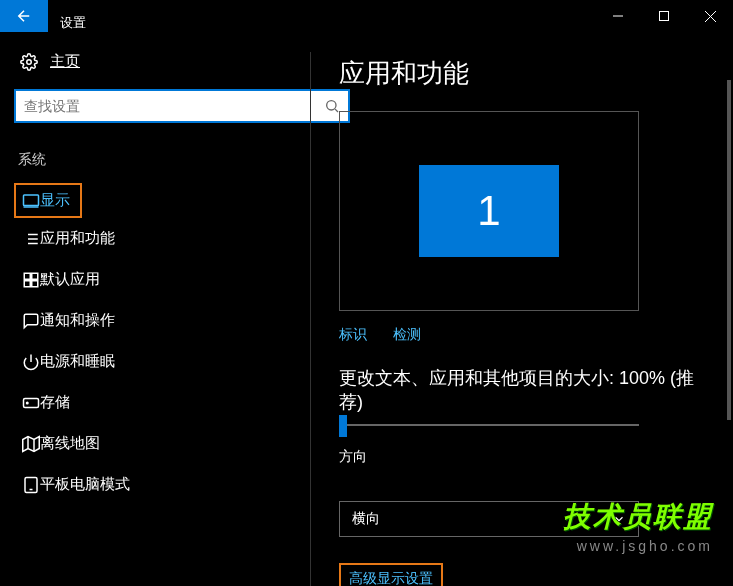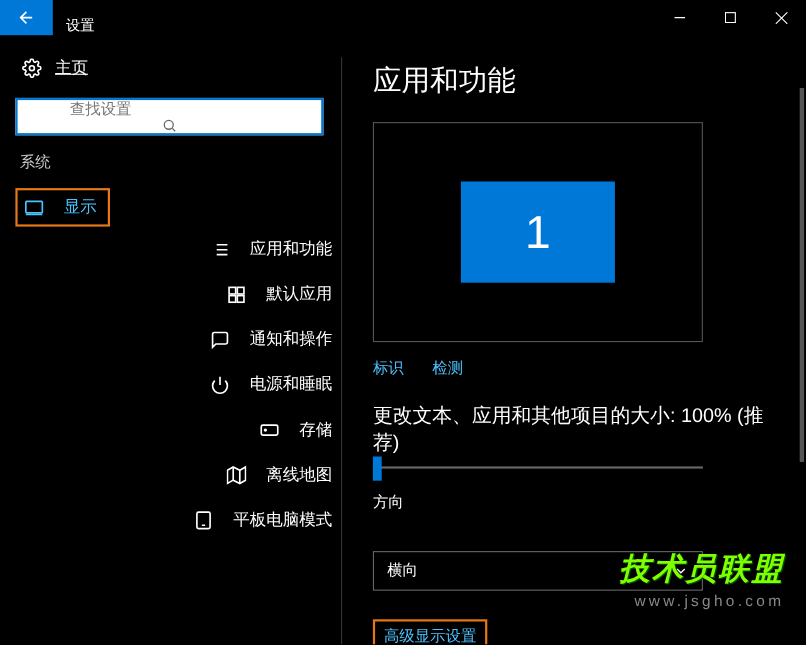--- a/index.html
+++ b/index.html
@@ -11,27 +11,27 @@
 .win-controls { margin-left: auto; display: flex; }
 .win-btn { width: 46px; height: 32px; display: flex; align-items: center; justify-content: center; color: #fff; font-size: 11px; }
 
 .body { display: flex; height: calc(100% - 32px); }
 
 .sidebar { width: 310px; padding: 20px 0 0 14px; }
 .home { display: flex; align-items: center; gap: 12px; margin-bottom: 18px; padding-left: 6px; text-decoration: underline; }
 .home .gear { width: 18px; height: 18px; }
 .home span { font-size: 15px; }
 
-.search-wrap { width: 280px; height: 34px; border: 2px solid #0078d7; background: #fff; display: flex; align-items: center; padding: 0 8px; margin-bottom: 16px; flex-direction: column; }
+.search-wrap { width: 336px; height: 34px; border: 2px solid #0078d7; background: #fff; display: flex; align-items: center; padding: 0 8px; margin-bottom: 28px; }
 .search-wrap input { flex: 1; border: none; outline: none; font-size: 14px; color: #555; background: transparent; }
 .search-wrap .mag { color: #666; }
 
 .section-label { font-size: 14px; color: #ccc; margin-bottom: 14px; padding-left: 4px; }
 
-.nav-item { display: flex; align-items: center; gap: 18px; padding: 11px 8px; font-size: 15px; color: #fff; justify-content: flex-end; }
+.nav-item { display: flex; align-items: center; padding: 11px 8px; font-size: 15px; color: #fff; }
 .nav-item .ico { width: 18px; height: 18px; display: flex; align-items: center; justify-content: center; flex-shrink: 0; }
 .nav-item.active { border: 2px solid #e67817; display: inline-flex; padding: 6px 10px 6px 6px; }
 .nav-item.active span { color: #4cc2ff; }
 .nav-item.active .ico svg { stroke: #4cc2ff; }
 
 .divider { width: 1px; background: #333; margin: 20px 0 0 0; }
 
 .content { flex: 1; padding: 24px 28px 0 28px; position: relative; overflow: hidden; }
 .content h1 { font-size: 26px; font-weight: 400; margin-bottom: 20px; }
 

